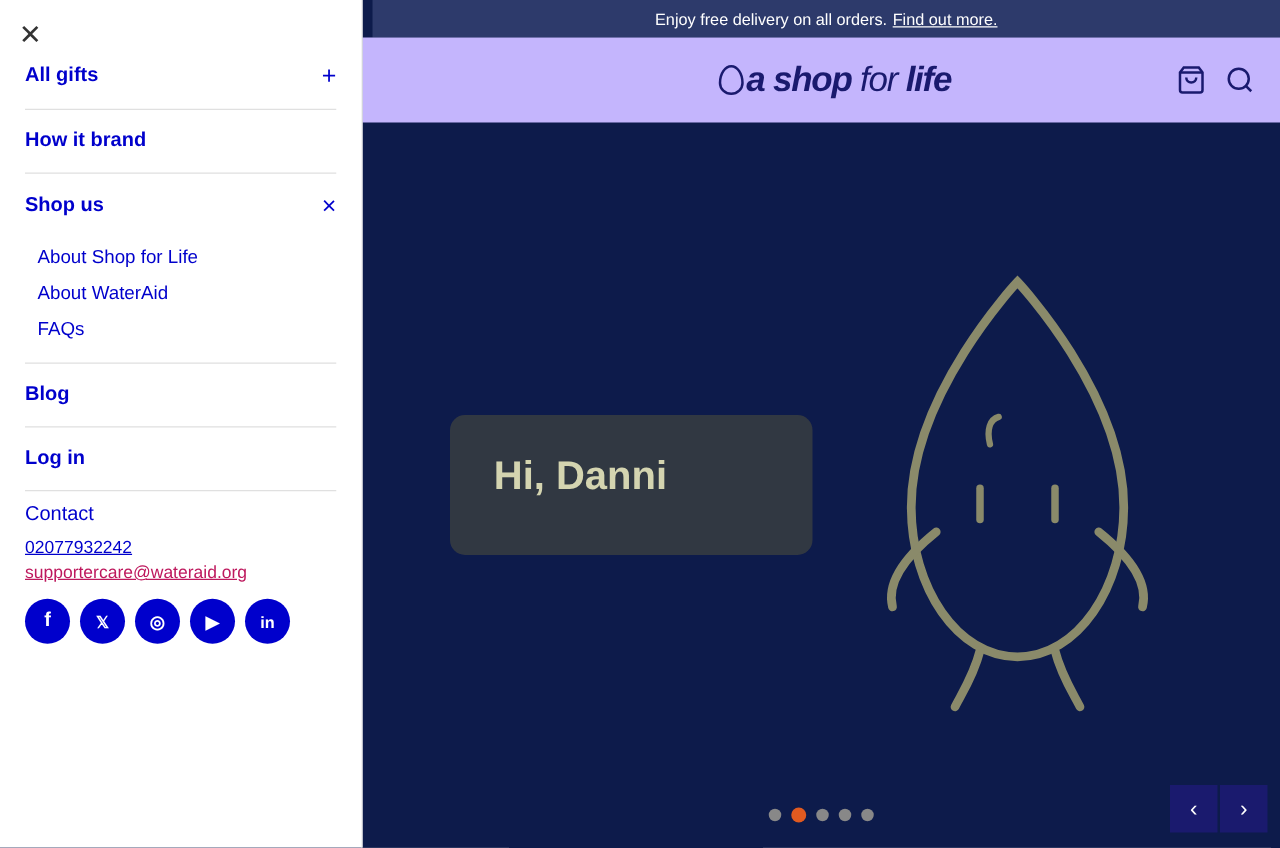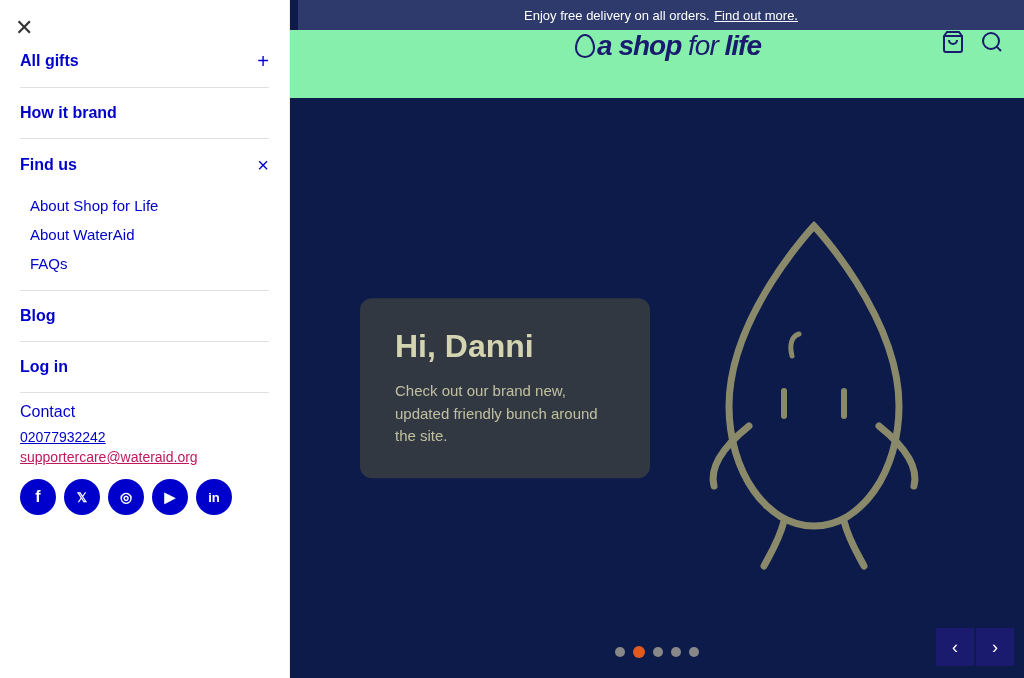--- a/index.html
+++ b/index.html
@@ -32,22 +32,23 @@
       color: #fff;
       font-size: 13px;
       text-decoration: underline;
     }
 
     
     .site-header {
       position: absolute;
       top: 30px; left: 290px; right: 0;
       height: 68px;
-      background: #86efac;
-      display: flex;
+      background: #c4b5fd;
+      display: flex;
+      align-items: center;
       justify-content: center;
       z-index: 2;
       padding-left: 22px;
     }
     .site-logo {
       font-size: 28px;
       color: #1a1a6e;
       font-style: italic;
       font-weight: bold;
       letter-spacing: -1px;
@@ -316,21 +317,20 @@
         <line x1="21" y1="21" x2="16.65" y2="16.65"></line>
       </svg>
     </button>
   </div>
 </div>
 
 <div class="hero-content">
 
   <div class="hero-card">
     <h2>Hi, Danni</h2>
-    <p>Check out our brand new, updated friendly bunch around the site.</p>
   </div>
 
   <div class="mascot-area">
     <svg width="260" height="380" viewBox="0 0 260 380" fill="none" xmlns="http://www.w3.org/2000/svg">
 
       <path d="M130 30 C130 30, 45 120, 45 210 C45 275, 82 330, 130 330 C178 330, 215 275, 215 210 C215 120, 130 30, 130 30Z" stroke="#8a8a6a" stroke-width="7" fill="none"></path>
 
       <path d="M65 230 C40 250, 25 270, 30 290" stroke="#8a8a6a" stroke-width="7" fill="none" stroke-linecap="round"></path>
 
       <path d="M195 230 C220 250, 235 270, 230 290" stroke="#8a8a6a" stroke-width="7" fill="none" stroke-linecap="round"></path>
@@ -372,21 +372,21 @@
     </div>
 
     <div class="nav-item">
       <div class="nav-item-row">
         <a class="nav-item-label" href="#">How it brand</a>
       </div>
     </div>
 
     <div class="nav-item">
       <div class="nav-item-row">
-        <a class="nav-item-label" href="#">Find us</a>
+        <a class="nav-item-label" href="#">Shop us</a>
         <button class="nav-item-toggle">×</button>
       </div>
       <div class="submenu">
         <a href="#">About Shop for Life</a>
         <a href="#">About WaterAid</a>
         <a href="#">FAQs</a>
       </div>
     </div>
 
     <div class="nav-item">

